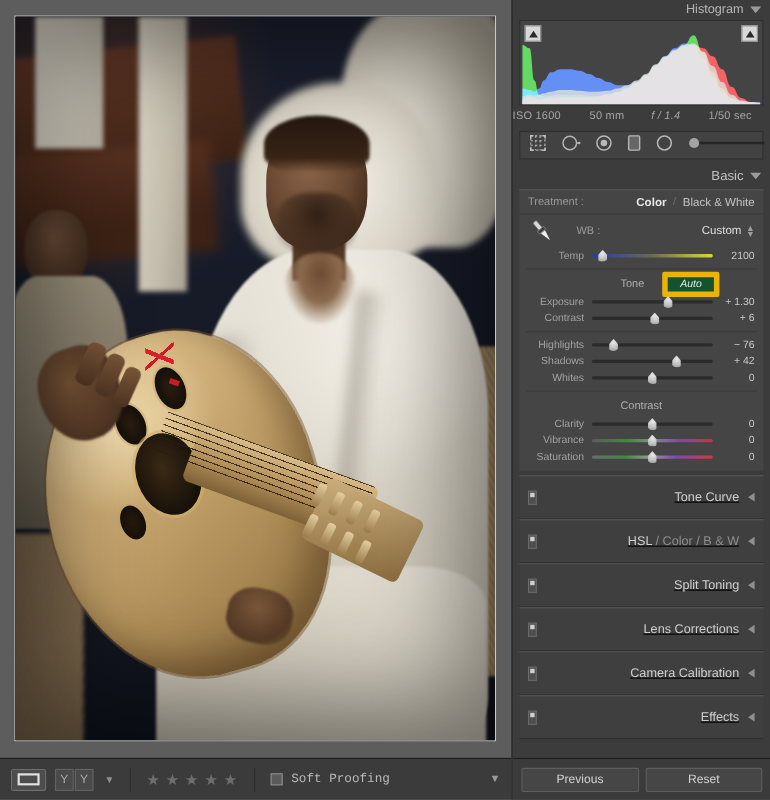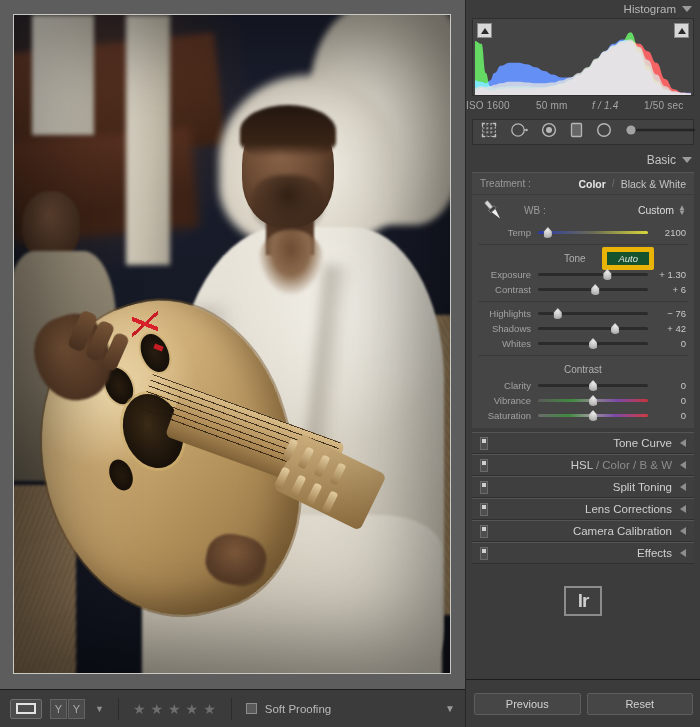--- a/index.html
+++ b/index.html
@@ -263,21 +263,21 @@
   }
   .loupe-btn { width:32px; height:20px; }
   .loupe-inner { width:20px; height:11px; border:2px solid #e2e2e2; background:#4c4c4c; }
   .yy-group { display:flex; gap:1px; }
   .yy-btn { width:17px; height:20px; font-size:11px; color:#aaa; background:#4a4a4a; border:1px solid #636363;
             display:flex; align-items:center; justify-content:center; }
   .tiny-caret { color:#8f8f8f; font-size:9px; margin-left:2px; }
   .divider-v { width:1px; height:22px; background:#2c2c2c; margin:0 6px; }
   .stars { display:flex; gap:4px; color:#6e6e6e; font-size:14px; letter-spacing:1px; }
   .sp-check { width:11px; height:11px; border:1px solid #8d8d8d; background:#5a5a5a; display:inline-block; }
-  .sp-label { color:#b9b9b9; font-size:11.5px; }
+  .sp-label { color:#b9b9b9; font-size:11.5px;font-family:Liberation Mono, monospace; }
   .toolbar-caret { margin-left:auto; color:#9a9a9a; font-size:10px; }
 
   
   #right-panel {
     position:absolute; left:465px; top:0; width:235px; height:727px;
     background:#3c3c3c;
     border-left:1px solid #262626;
   }
   .panel-title-row {
     height:18px; display:flex; align-items:center; justify-content:flex-end;
@@ -365,23 +365,23 @@
   .section-label-row { display:flex; align-items:center; height:18px; padding:0 8px; position:relative; }
   .section-label { color:#b0b0b0; font-size:10px; margin-left:84px; }
   .auto-btn {
     position:absolute; right:40px; background:#14532d; color:#e6e6e6;
     font-size:9.5px; padding:1px 11px; border-radius:2px; border:5px solid #eab308;font-style:italic;
   }
   .sec-divider { height:1px; background:#3a3a3a; margin:4px 6px; }
 
   
   .collapsed-panel {
-    margin:0 6px; height:22px; background:#3f3f3f;
+    margin:0 6px; height:40px; background:#3f3f3f;
     border-top:1px solid #555; border-bottom:1px solid #2f2f2f;
-    display:flex; align-items:center; padding:0 8px; position:relative;
+    display:flex; align-items:center; padding:0 8px; position:relative;text-decoration:underline;
   }
   .cp-switch {
     width:8px; height:13px; background:#4e4e4e; border:1px solid #6a6a6a;
     position:relative;
   }
   .cp-switch::after { content:""; position:absolute; left:1px; top:1px; width:4px; height:4px; background:#cfcfcf; }
   .cp-title { margin-left:auto; color:#cfcfcf; font-size:11.5px; margin-right:8px; }
   .cp-title .muted { color:#8d8d8d; }
   .panel-gap { height:4px; }
 
@@ -389,21 +389,21 @@
   #lr-logo-wrap { display:flex; justify-content:center; margin-top:22px; }
   #lr-logo {
     width:38px; height:30px; border:2px solid #8c8c8c; background:#3f3f3f;
     display:flex; align-items:center; justify-content:center;
     color:#cfcfcf; font-size:19px; font-weight:bold; letter-spacing:-1px;
     font-family:"Liberation Sans", sans-serif;
   }
 
   
   #right-bottom {
-    position:absolute; left:0; bottom:0; width:235px; height:48px;
+    position:absolute; left:0; bottom:0; width:235px; height:38px;
     background:#3b3b3b; border-top:1px solid #1d1d1d;
     display:flex; align-items:center; gap:6px; padding:0 8px;
   }
   .big-btn {
     flex:1; height:22px; background:#464646; border:1px solid #5e5e5e; border-radius:2px;
     color:#d2d2d2; font-size:11px; display:flex; align-items:center; justify-content:center;
   }
 </style>
 </head>
 <body>

